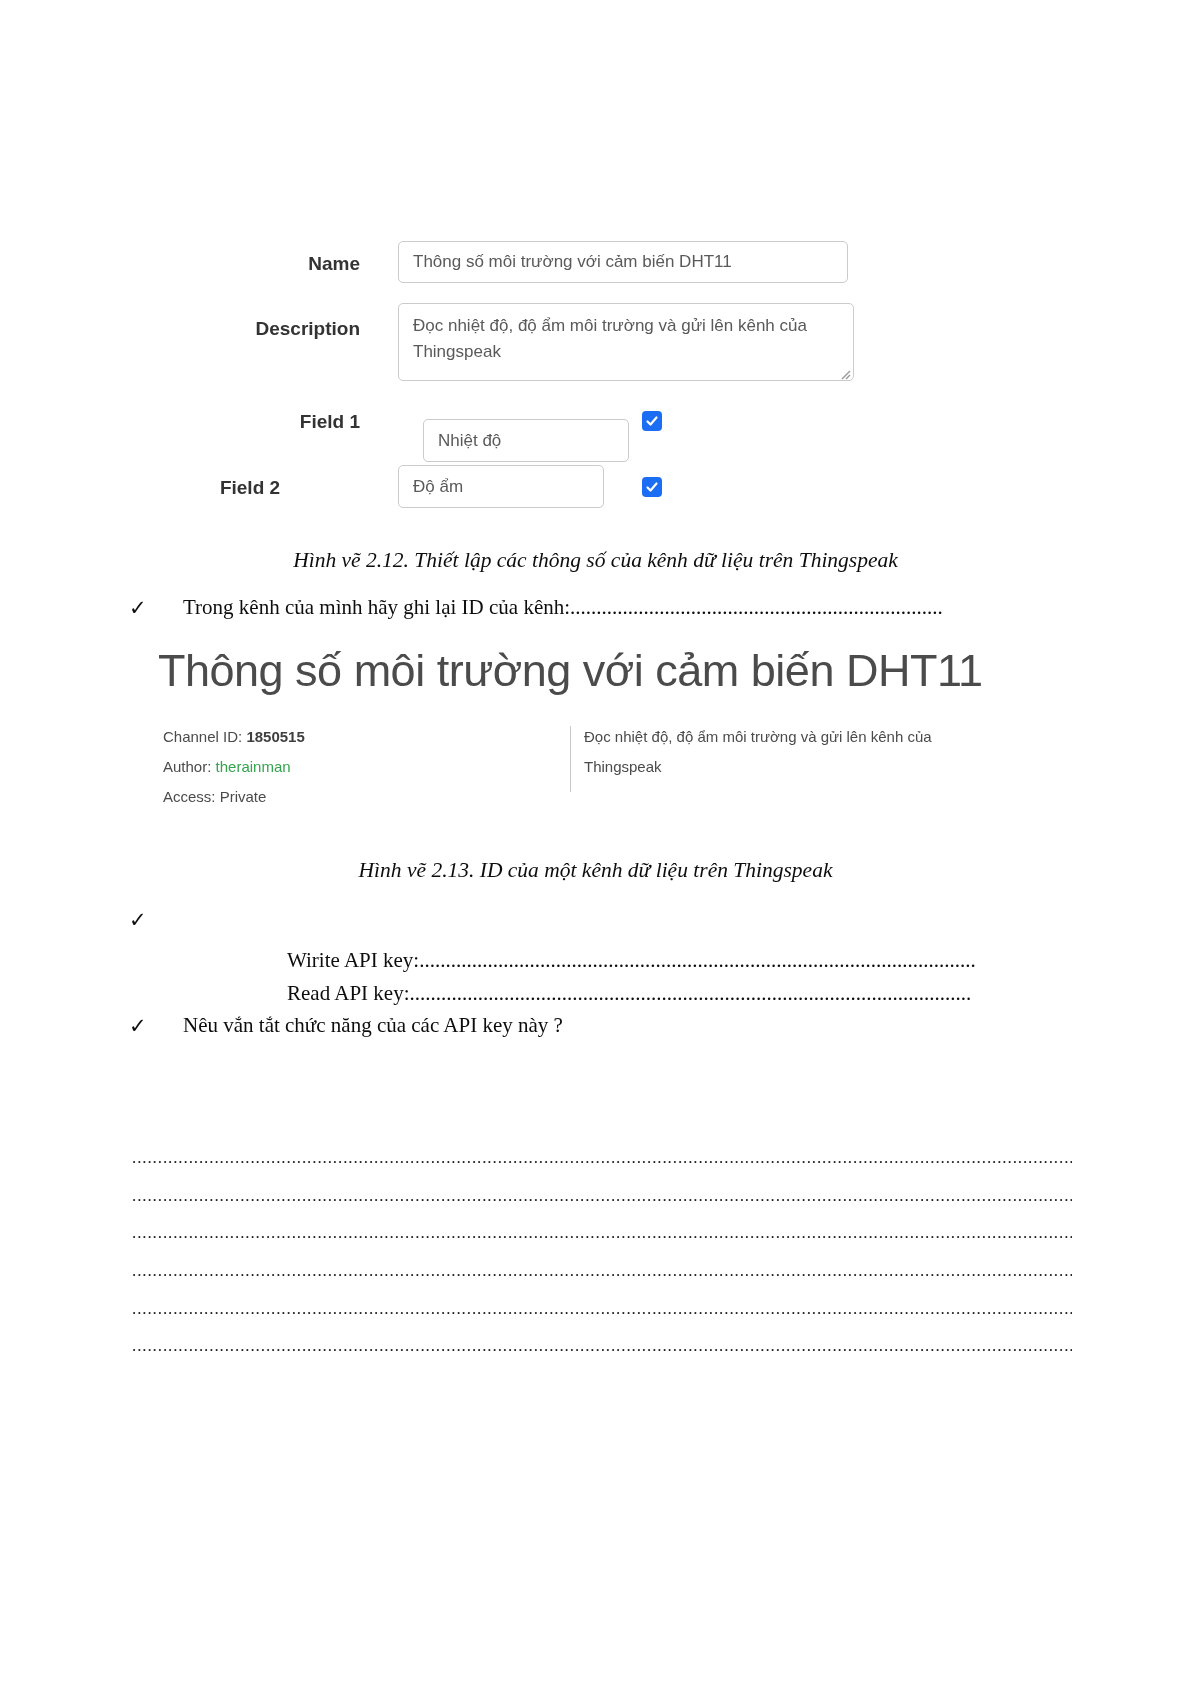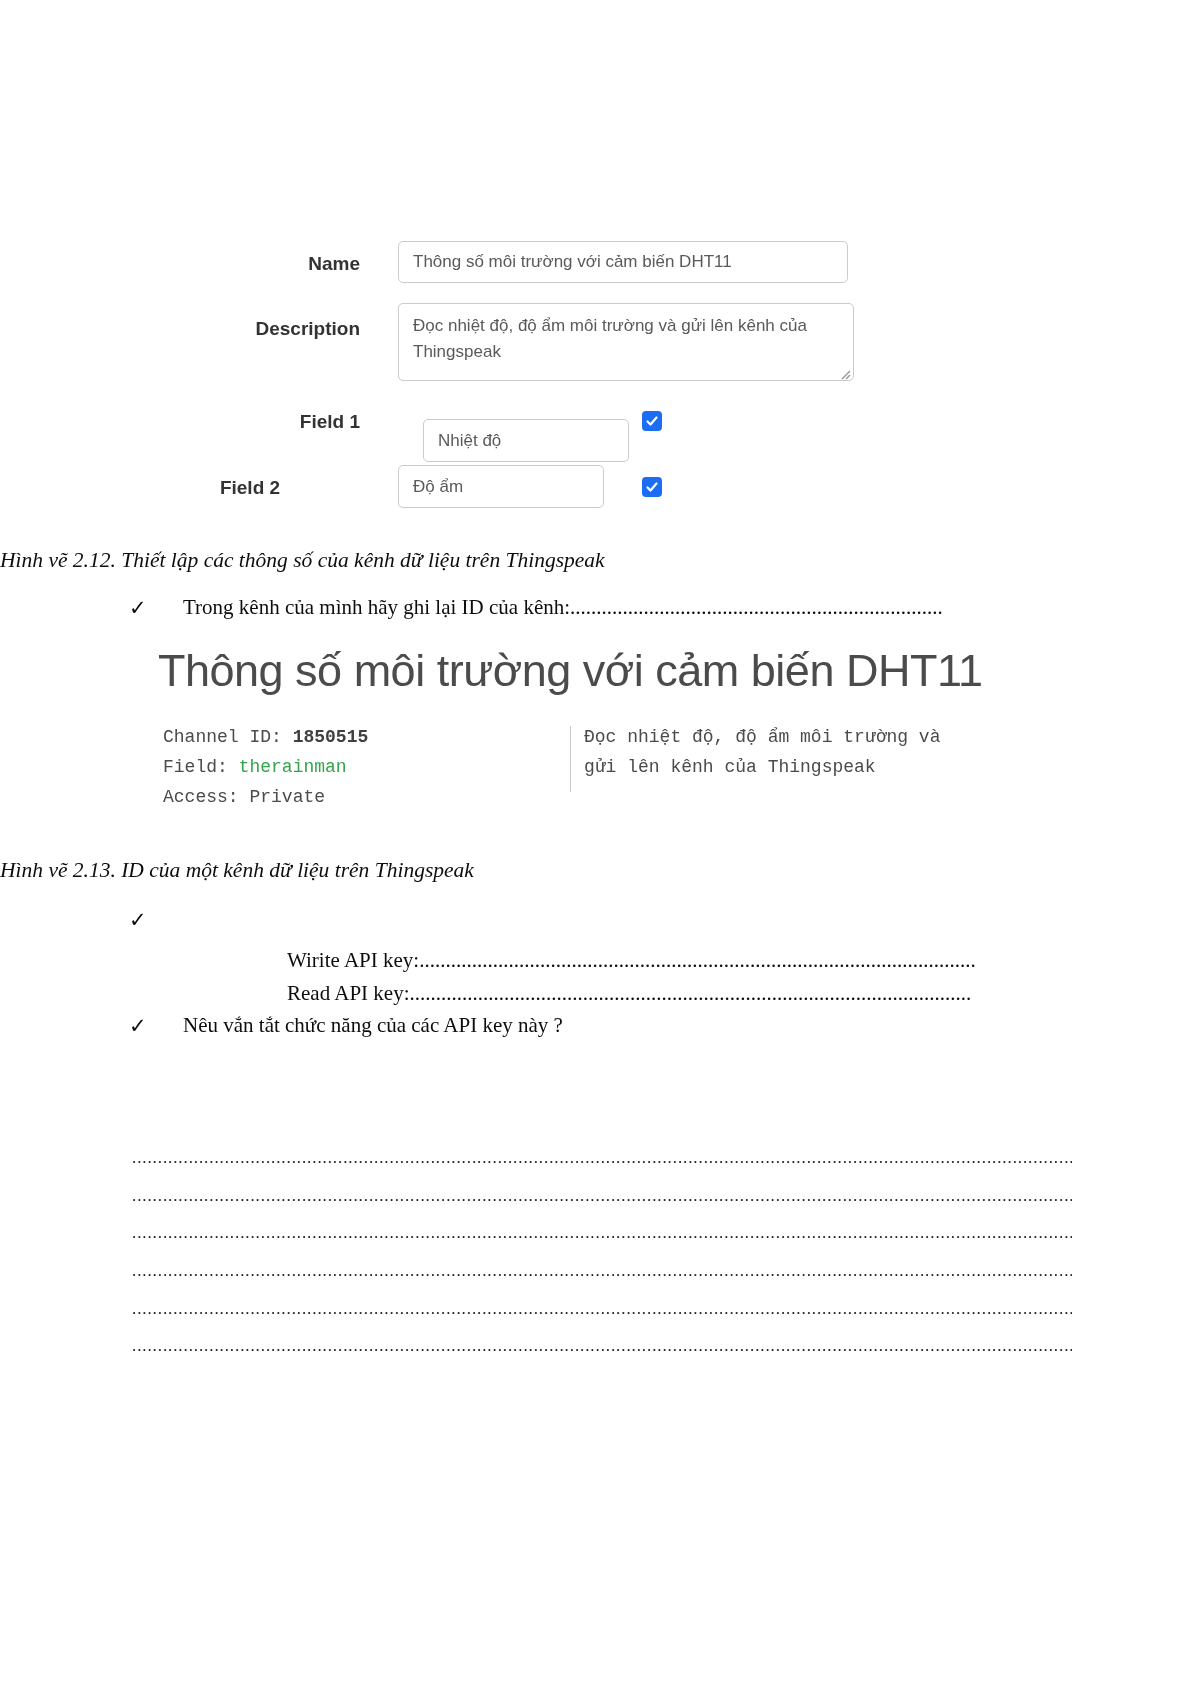--- a/index.html
+++ b/index.html
@@ -73,21 +73,21 @@
     width: 12px;
     height: 12px;
     cursor: nwse-resize;
   }
 
   
   .caption {
     position: absolute;
     left: 0;
     width: 1191px;
-    text-align: left;
+    text-align: center;
     font-style: italic;
     font-size: 21.5px;
     color: #0d0d0d;
   }
   .cap212 { top: 548px; }
   .cap213 { top: 858px; }
 
   .bullet-check {
     position: absolute;
     left: 129px;
@@ -123,22 +123,22 @@
     top: 645px;
     font-family: "Liberation Sans", sans-serif;
     font-size: 45px;
     font-weight: 400;
     letter-spacing: -0.5px;
     color: var(--channel-gray, #4b4b4b);
     white-space: nowrap;
   }
   .channel-info {
     position: absolute;
-    font-family: Liberation Mono, monospace;
-    font-size: 18px;
+    font-family: Liberation Sans, sans-serif;
+    font-size: 15px;
     line-height: 30px;
     color: var(--channel-gray, #4b4b4b);
   }
   .ci-left { left: 163px; top: 722px; }
   .ci-right { left: 584px; top: 722px; width: 398px; }
   .ci-strong { font-weight: bold; color: #3f3f3f; }
   .author-link { color: var(--author-green, #33a44d); text-decoration: none; cursor: pointer; }
   .vdivider {
     position: absolute;
     left: 570px;
@@ -224,21 +224,21 @@
 
   <section>
     <div class="channel-title">Thông số môi trường với cảm biến DHT11</div>
 
     <div class="channel-info ci-left">
       <div>
         <span>Channel ID:</span>
         <span class="ci-strong">1850515</span>
       </div>
       <div>
-        <span>Field:</span>
+        <span>Author:</span>
         <a class="author-link">therainman</a>
       </div>
       <div>
         <span>Access:</span>
         <span>Private</span>
       </div>
     </div>
 
     <div class="vdivider"></div>
 

